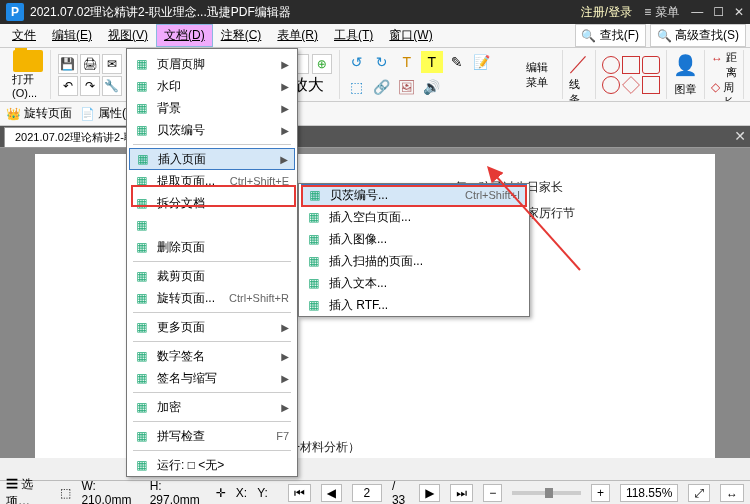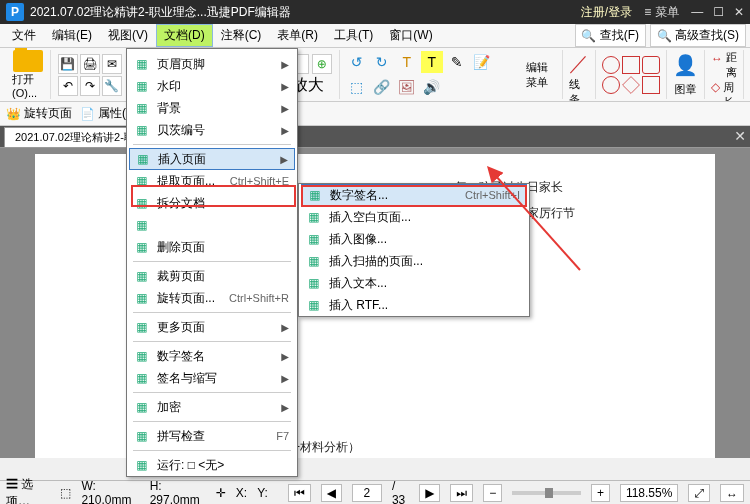--- a/index.html
+++ b/index.html
@@ -3,22 +3,22 @@
 <meta charset="utf-8">
 <style>
   * { margin: 0; padding: 0; box-sizing: border-box; font-family: "Microsoft YaHei", sans-serif; font-size: 12px; }
   body { width: 750px; height: 504px; background: #f0f0f0; overflow: hidden; position: relative; }
   .titlebar { background: #2b2b2b; color: #fff; height: 24px; display: flex; align-items: center; padding: 0 6px; }
   .logo { width: 18px; height: 18px; background: #1e88e5; color: #fff; display: inline-flex; align-items: center; justify-content: center; font-weight: bold; border-radius: 2px; margin-right: 6px; }
   .title { flex: 1; }
   .win-controls { display: flex; gap: 10px; color: #ddd; }
   .win-controls span { cursor: pointer; }
   .menubar { background: #f7f7f7; height: 24px; display: flex; align-items: center; padding: 0 4px; border-bottom: 1px solid #ccc; }
-  .menubar .mi { padding: 3px 8px; cursor: pointer; }
-  .menubar .mi.active { background: #bef264; border: 1px solid #8bb8e0; padding: 2px 7px; }
+  .menubar .mi { padding: 3px 8px; cursor: pointer; text-decoration: underline; }
+  .menubar .mi.active { background: #f0abfc; border: 1px solid #8bb8e0; padding: 2px 7px; }
   .menubar .right { margin-left: auto; display:flex; gap:4px;}
   .toolbtn { border: 1px solid #ccc; background: #fff; padding: 2px 6px; cursor: pointer; display:inline-flex; align-items:center; gap:3px;}
   .toolbar { background: #f7f7f7; height: 54px; display: flex; align-items: center; padding: 2px 6px; border-bottom: 1px solid #ccc; overflow:hidden;}
   .tool-sect { display: flex; flex-direction: column; align-items: center; padding: 0 6px; border-right: 1px solid #ddd; height: 100%; justify-content: center; }
   .open-icon { width: 30px; height: 24px; background: #f4b400; border-radius: 2px; position: relative; }
   .open-icon::before { content:""; position:absolute; top:-4px; left:2px; width:12px; height:4px; background:#f4b400; border-radius:2px 2px 0 0;}
   .mini-btn { width: 20px; height: 20px; border: 1px solid #ccc; background: #fff; display: inline-flex; align-items: center; justify-content: center; margin: 1px; cursor: pointer; }
   .row { display: flex; }
   .tabbar { background: #e8e8e8; height: 22px; display: flex; align-items: center; border-bottom: 1px solid #999; }
   .tab { background: #fff; border: 1px solid #999; border-bottom: none; padding: 2px 10px; margin-left: 4px; font-size: 11px; }
@@ -269,21 +269,21 @@
     <div class="dd-sep"></div>
     <div class="dd-item">
       <span class="ic">▦</span>
       <span class="lab">运行: □ &lt;无&gt;</span>
     </div>
   </div>
 
 <div class="submenu" id="sm">
     <div class="dd-item highlight">
       <span class="ic">▦</span>
-      <span class="lab">数字签名...</span>
+      <span class="lab">贝茨编号...</span>
       <span class="sc">Ctrl+Shift+I</span>
     </div>
     <div class="dd-item">
       <span class="ic">▦</span>
       <span class="lab">插入空白页面...</span>
     </div>
     <div class="dd-item">
       <span class="ic">▦</span>
       <span class="lab">插入图像...</span>
     </div>

